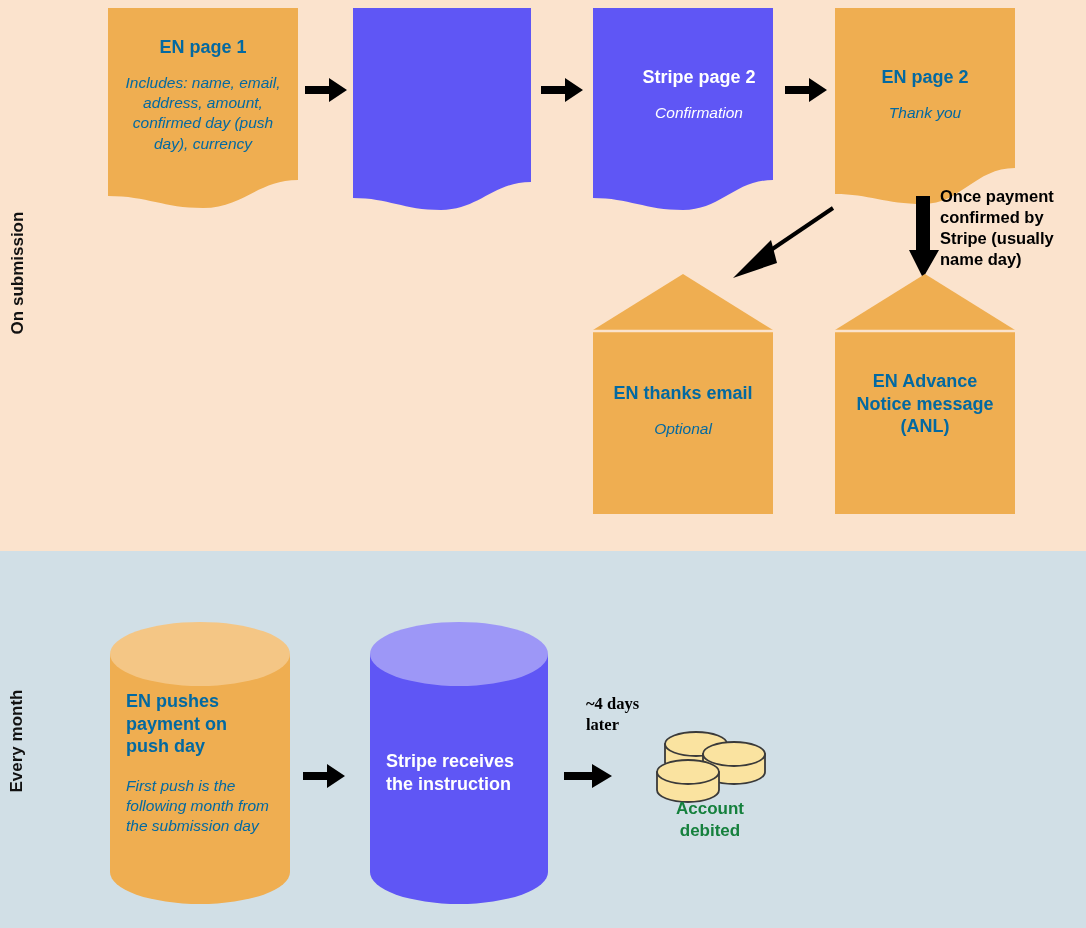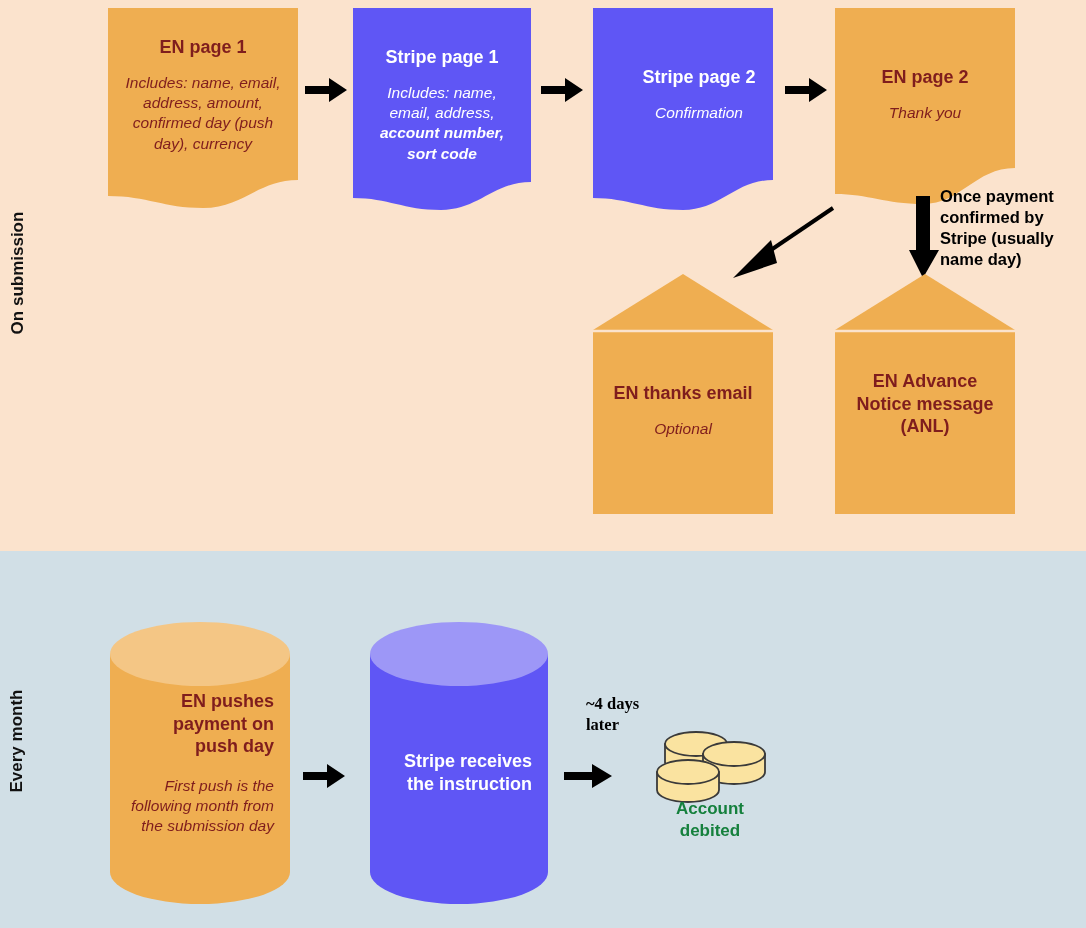--- a/index.html
+++ b/index.html
@@ -81,21 +81,21 @@
   .sub {
     font-style: italic;
     font-size: 15.5px;
     line-height: 1.32;
     margin-top: 14px;
   }
   .sub b {
     font-weight: bold;
     font-style: italic;
   }
-  .dark { color: #7f1d1d; }
+  .dark { color: #0369a1; }
   .light { color: #ffffff; }
 
   
   .envelope {
     position: absolute;
   }
   .envelope svg {
     position: absolute;
     left: 0;
     top: 0;
@@ -117,21 +117,21 @@
   .cylinder svg {
     position: absolute;
     left: 0;
     top: 0;
     display: block;
   }
   .cylinder .content {
     position: absolute;
     left: 0;
     width: 100%;
-    text-align: right;
+    text-align: left;
     box-sizing: border-box;
     padding: 0 16px;
   }
 
   
   .arrow {
     position: absolute;
   }
   .arrow svg { display: block; }
 
@@ -180,26 +180,20 @@
   <div class="arrow" style="left:305px; top:76px;">
     <svg width="42" height="28" viewBox="0 0 42 28">
       <path d="M0,10 L24,10 L24,2 L42,14 L24,26 L24,18 L0,18 Z" fill="#000000"></path>
     </svg>
   </div>
 
   <div class="doc" style="left:353px; top:8px; width:178px; height:202px;">
     <svg width="178" height="202" viewBox="0 0 178 202">
       <path d="M0,0 L178,0 L178,174 C140,174 126,202 88,202 C50,202 36,190 0,190 Z" fill="#5F56F5"></path>
     </svg>
-    <div class="content" style="top:38px;">
-      <div class="title light">Stripe page 1</div>
-      <div class="sub light">
-        <span>Includes: name, email, address, </span><b>account number, sort code</b>
-      </div>
-    </div>
   </div>
 
   <div class="arrow" style="left:541px; top:76px;">
     <svg width="42" height="28" viewBox="0 0 42 28">
       <path d="M0,10 L24,10 L24,2 L42,14 L24,26 L24,18 L0,18 Z" fill="#000000"></path>
     </svg>
   </div>
 
   <div class="doc" style="left:593px; top:8px; width:180px; height:202px;padding-left:32px;">
     <svg width="180" height="202" viewBox="0 0 180 202">

